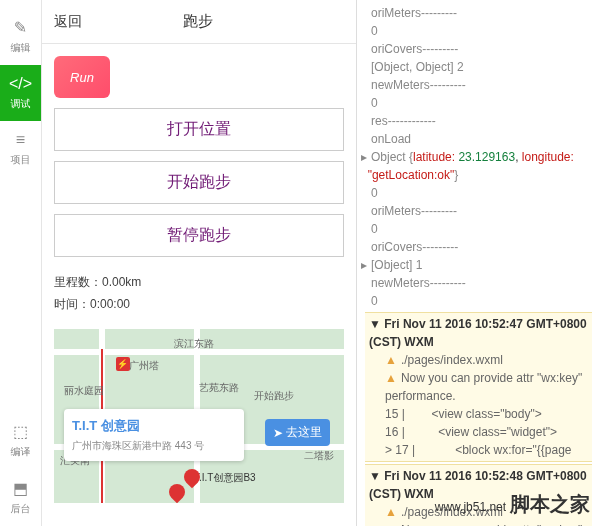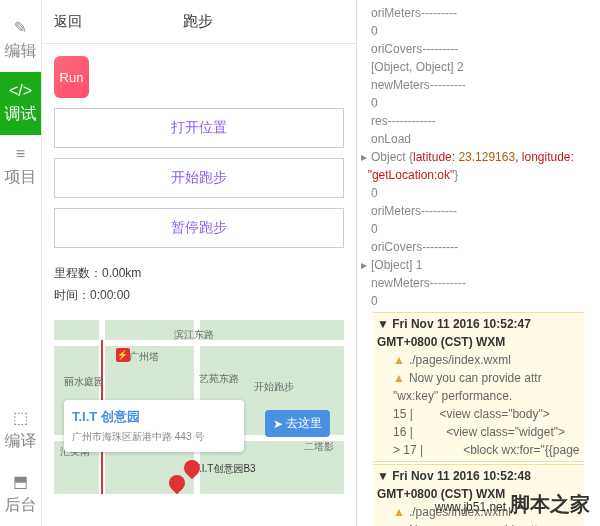--- a/index.html
+++ b/index.html
@@ -1,51 +1,51 @@
 <!DOCTYPE html>
 <html><head>
 <meta charset="utf-8">
 <style>
 *{margin:0;padding:0;box-sizing:border-box;font-family:-apple-system,sans-serif;font-size:12px}
 body{width:600px;height:526px;background:#fff;display:flex;overflow:hidden;position:relative}
 .left-nav{width:42px;background:#fff;border-right:1px solid #e5e5e5;display:flex;flex-direction:column;align-items:center;padding-top:8px}
 .nav-item{display:flex;flex-direction:column;align-items:center;padding:10px 0;width:100%;color:#888;cursor:pointer}
 .nav-item.active{background:#1aad19;color:#fff}
 .nav-icon{font-size:16px;margin-bottom:4px}
-.nav-label{font-size:16px}
+.nav-label{font-size:10px}
 .nav-spacer{flex:1}
 .phone{width:315px;background:#fff;display:flex;flex-direction:column;border-right:1px solid #ddd}
 .phone-header{height:44px;display:flex;align-items:center;padding:0 12px;border-bottom:1px solid #e5e5e5}
 .back{color:#333;font-size:14px}
 .title{flex:1;text-align:center;font-size:15px;color:#333;margin-left:-30px}
 .phone-body{padding:12px;display:flex;flex-direction:column;gap:10px}
-.logo{width:35px;height:42px;background:linear-gradient(135deg,#ff6b7a,#ff4d6b);border-radius:6px;display:flex;align-items:center;justify-content:center;color:#fff;font-size:13px}
-.btn{border:1px solid #ccc;background:#fff;padding:10px;text-align:center;font-size:14px;color:#8b5cf6;cursor:pointer}
+.logo{width:56px;height:42px;background:linear-gradient(135deg,#ff6b7a,#ff4d6b);border-radius:6px;display:flex;align-items:center;justify-content:center;color:#fff;font-style:italic;font-size:13px}
+.btn{border:1px solid #ccc;background:#fff;padding:10px;text-align:center;font-size:16px;color:#701a75;cursor:pointer}
 .stats{padding:4px 0}
 .stat-row{font-size:14px;color:#404040;padding:2px 0}
 .map{height:174px;background:#d4e8d4;position:relative;overflow:hidden}
 .map-road{position:absolute;background:#fff}
 .map-road.h{height:6px;left:0;right:0}
 .map-road.v{width:6px;top:0;bottom:0}
 .map-label{position:absolute;font-size:10px;color:#666}
 .red-line{position:absolute;background:#d33;width:2px}
 .callout{position:absolute;left:10px;top:80px;background:#fff;border-radius:4px;padding:8px;box-shadow:0 1px 4px rgba(0,0,0,.2);width:180px}
 .callout-title{color:#4a90e2;font-size:13px;font-weight:bold;margin-bottom:4px}
 .callout-addr{font-size:10px;color:#888}
 .goto-btn{position:absolute;right:14px;top:90px;background:#4a90e2;color:#fff;padding:5px 8px;border-radius:4px;font-size:12px;display:flex;align-items:center;gap:3px}
 .marker{position:absolute;width:16px;height:16px;background:#d33;border-radius:50% 50% 50% 0;transform:rotate(-45deg)}
 .metro{position:absolute;width:14px;height:14px;background:#d33;color:#fff;font-size:9px;text-align:center;line-height:14px;border-radius:2px}
 .console{flex:1;background:#fff;overflow:auto;font-family:monospace;font-size:11px;padding:4px;line-height:1.5}
 .log{color:#333;white-space:nowrap}
 .log .prop{color:#c41a16}
-.log .num{color:#a16207}
+.log .num{color:#15803d}
 .log .str{color:#c41a16}
 .log .obj{color:#888}
 .arrow{color:#888;display:inline-block;width:10px}
-.warn-block{background:#fffbe6;border-top:1px solid #f0e0a0;border-bottom:1px solid #f0e0a0;margin:2px 12px;padding:2px 4px}
+.warn-block{background:#fffbe6;border-top:1px solid #f0e0a0;border-bottom:1px solid #f0e0a0;margin:2px 4px;padding:2px 4px}
 .warn-head{color:#333;font-weight:bold}
 .warn-icon{color:#e6a23c;margin-right:4px}
 .warn-body{padding-left:16px;color:#666}
 .warn-body .line{white-space:pre}
 .watermark{position:absolute;right:10px;bottom:8px;font-size:14px;color:#333}
 .watermark .cn{font-family:cursive;font-size:20px;font-weight:bold}
 </style>
 </head>
 <body>
 

